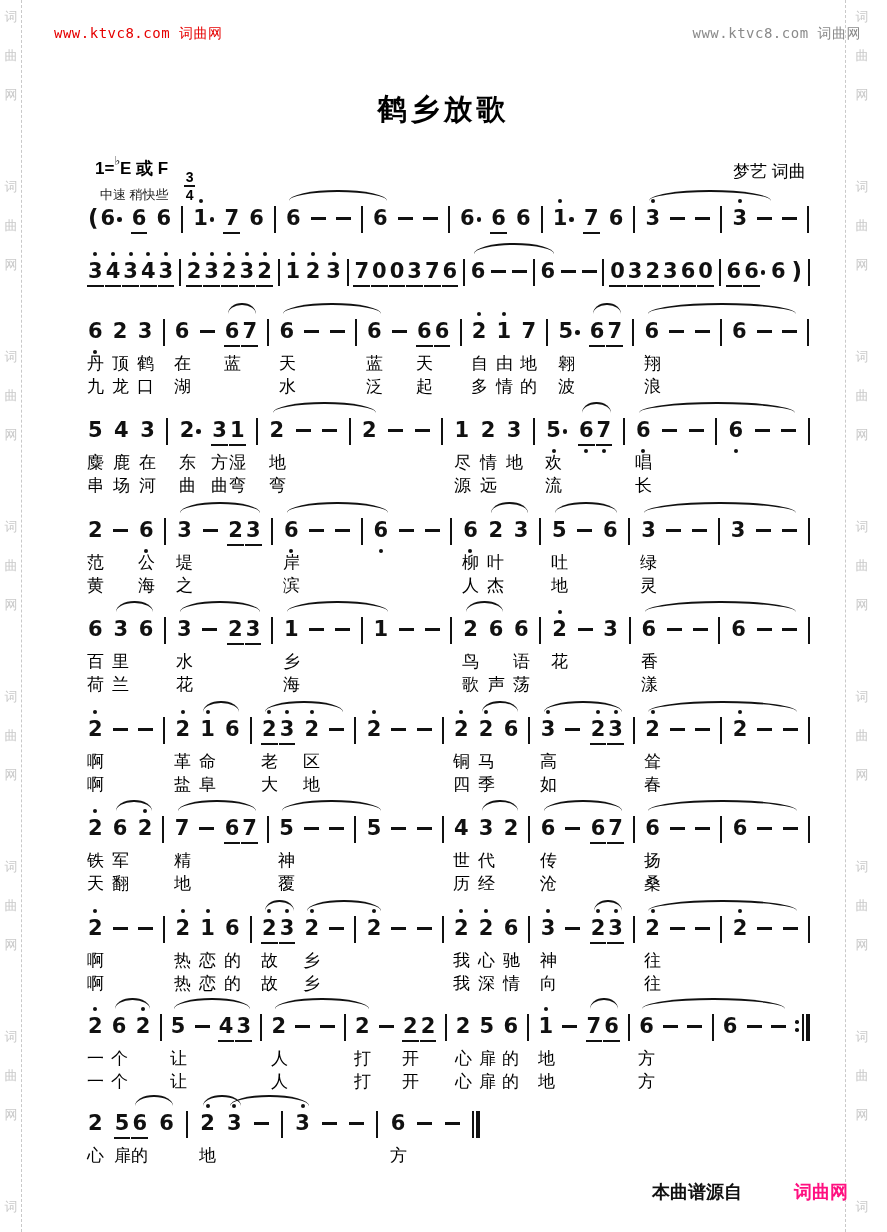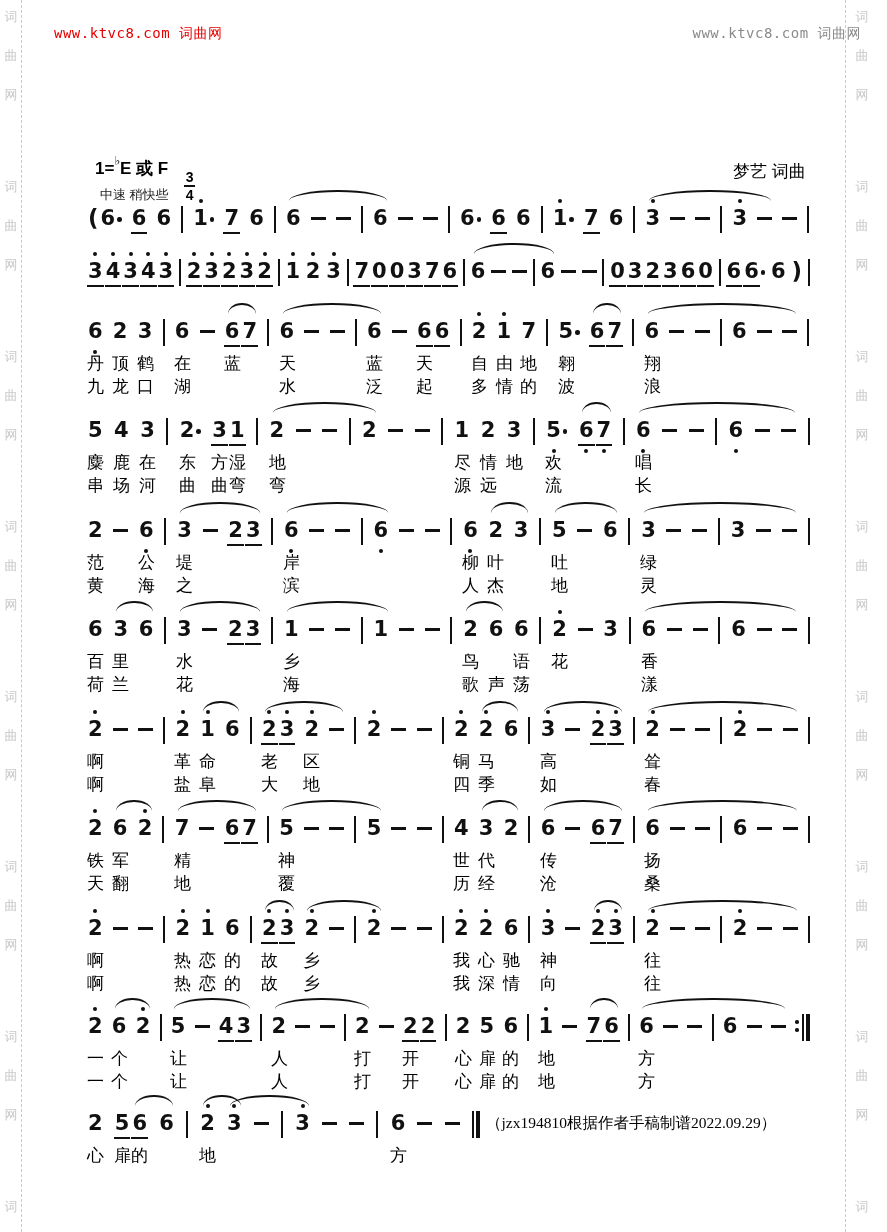--- a/index.html
+++ b/index.html
@@ -106,20 +106,21 @@
       <span class="wmchar" style="left: 854px; top: 936px; color: rgb(201, 201, 201);">网</span>
       <span class="wmchar" style="left: 854px; top: 1028px; color: rgb(201, 201, 201);">词</span>
       <span class="wmchar" style="left: 854px; top: 1067px; color: rgb(201, 201, 201);">曲</span>
       <span class="wmchar" style="left: 854px; top: 1106px; color: rgb(201, 201, 201);">网</span>
       <span class="wmchar" style="left: 854px; top: 1198px; color: rgb(201, 201, 201);">词</span>
     </div>
 
   <div class="url l" style="color: rgb(230, 0, 0);">www.ktvc8.com 词曲网</div>
   <div class="url r" style="color: rgb(138, 138, 138);">www.ktvc8.com 词曲网</div>
 
+  <h1 class="songtitle">鹤乡放歌</h1>
 
   <div class="keysig">
     <span>1=</span><sup>♭</sup><span>E 或 F</span><span class="frac">
         <span>3</span>
         <span class="fl"></span>
         <span>4</span>
       </span>
   </div>
 
   <div class="credit">梦艺 词曲</div>
@@ -318,15 +319,17 @@
         <div class="noterow"><span class="tok" style="margin-right: 12.2px;"><span class="g">2</span></span><span class="tok" style="margin-right: 3px;"><span class="g">5</span><i class="ulbar"></i></span><span class="tok" style="margin-right: 12.2px;"><span class="g">6</span><i class="ulbar"></i></span><span class="tok" style="margin-right: 12.2px;"><span class="g">6</span></span><span class="tok" style="margin-right: 12.2px;"><i class="vbar"></i></span><span class="tok" style="margin-right: 12.2px;"><span class="g">2</span><i class="dhi"></i></span><span class="tok" style="margin-right: 12.2px;"><span class="g">3</span><i class="dhi"></i></span><span class="tok" style="margin-right: 12.2px;"><i class="dashbar"></i></span><span class="tok" style="margin-right: 12.2px;"><i class="vbar"></i></span><span class="tok" style="margin-right: 12.2px;"><span class="g">3</span><i class="dhi"></i></span><span class="tok" style="margin-right: 12.2px;"><i class="dashbar"></i></span><span class="tok" style="margin-right: 12.2px;"><i class="dashbar"></i></span><span class="tok" style="margin-right: 12.2px;"><i class="vbar"></i></span><span class="tok" style="margin-right: 12.2px;"><span class="g">6</span></span><span class="tok" style="margin-right: 12.2px;"><i class="dashbar"></i></span><span class="tok" style="margin-right: 12.2px;"><i class="dashbar"></i></span><span class="tok" style="margin-right: 0px;"><i class="vbar"></i><i class="vbar thick"></i></span><div class="slur" style="left: 47px; width: 37.5px;"></div><div class="slur" style="left: 115px; width: 37.5px;"></div><div class="slur" style="left: 142px; width: 78.5px;"></div></div>
         <span class="lyr" style="left: 7.5px; top: 34px;">心</span>
         <span class="lyr" style="left: 34.5px; top: 34px;">扉</span>
         <span class="lyr" style="left: 51.5px; top: 34px;">的</span>
         <span class="lyr" style="left: 119.5px; top: 34px;">地</span>
         <span class="lyr" style="left: 310.5px; top: 34px;">方</span>
       </div>
     </div>
 
 
-  <div class="srcnote">（jzx194810根据作者手稿制谱2022.09.29）</div>
-
+
+  <div class="footer">
+    <span>本曲谱源自</span><span class="brand" style="color: rgb(255, 16, 128);">词曲网</span>
+  </div>
 </div>
 
 </body></html>

